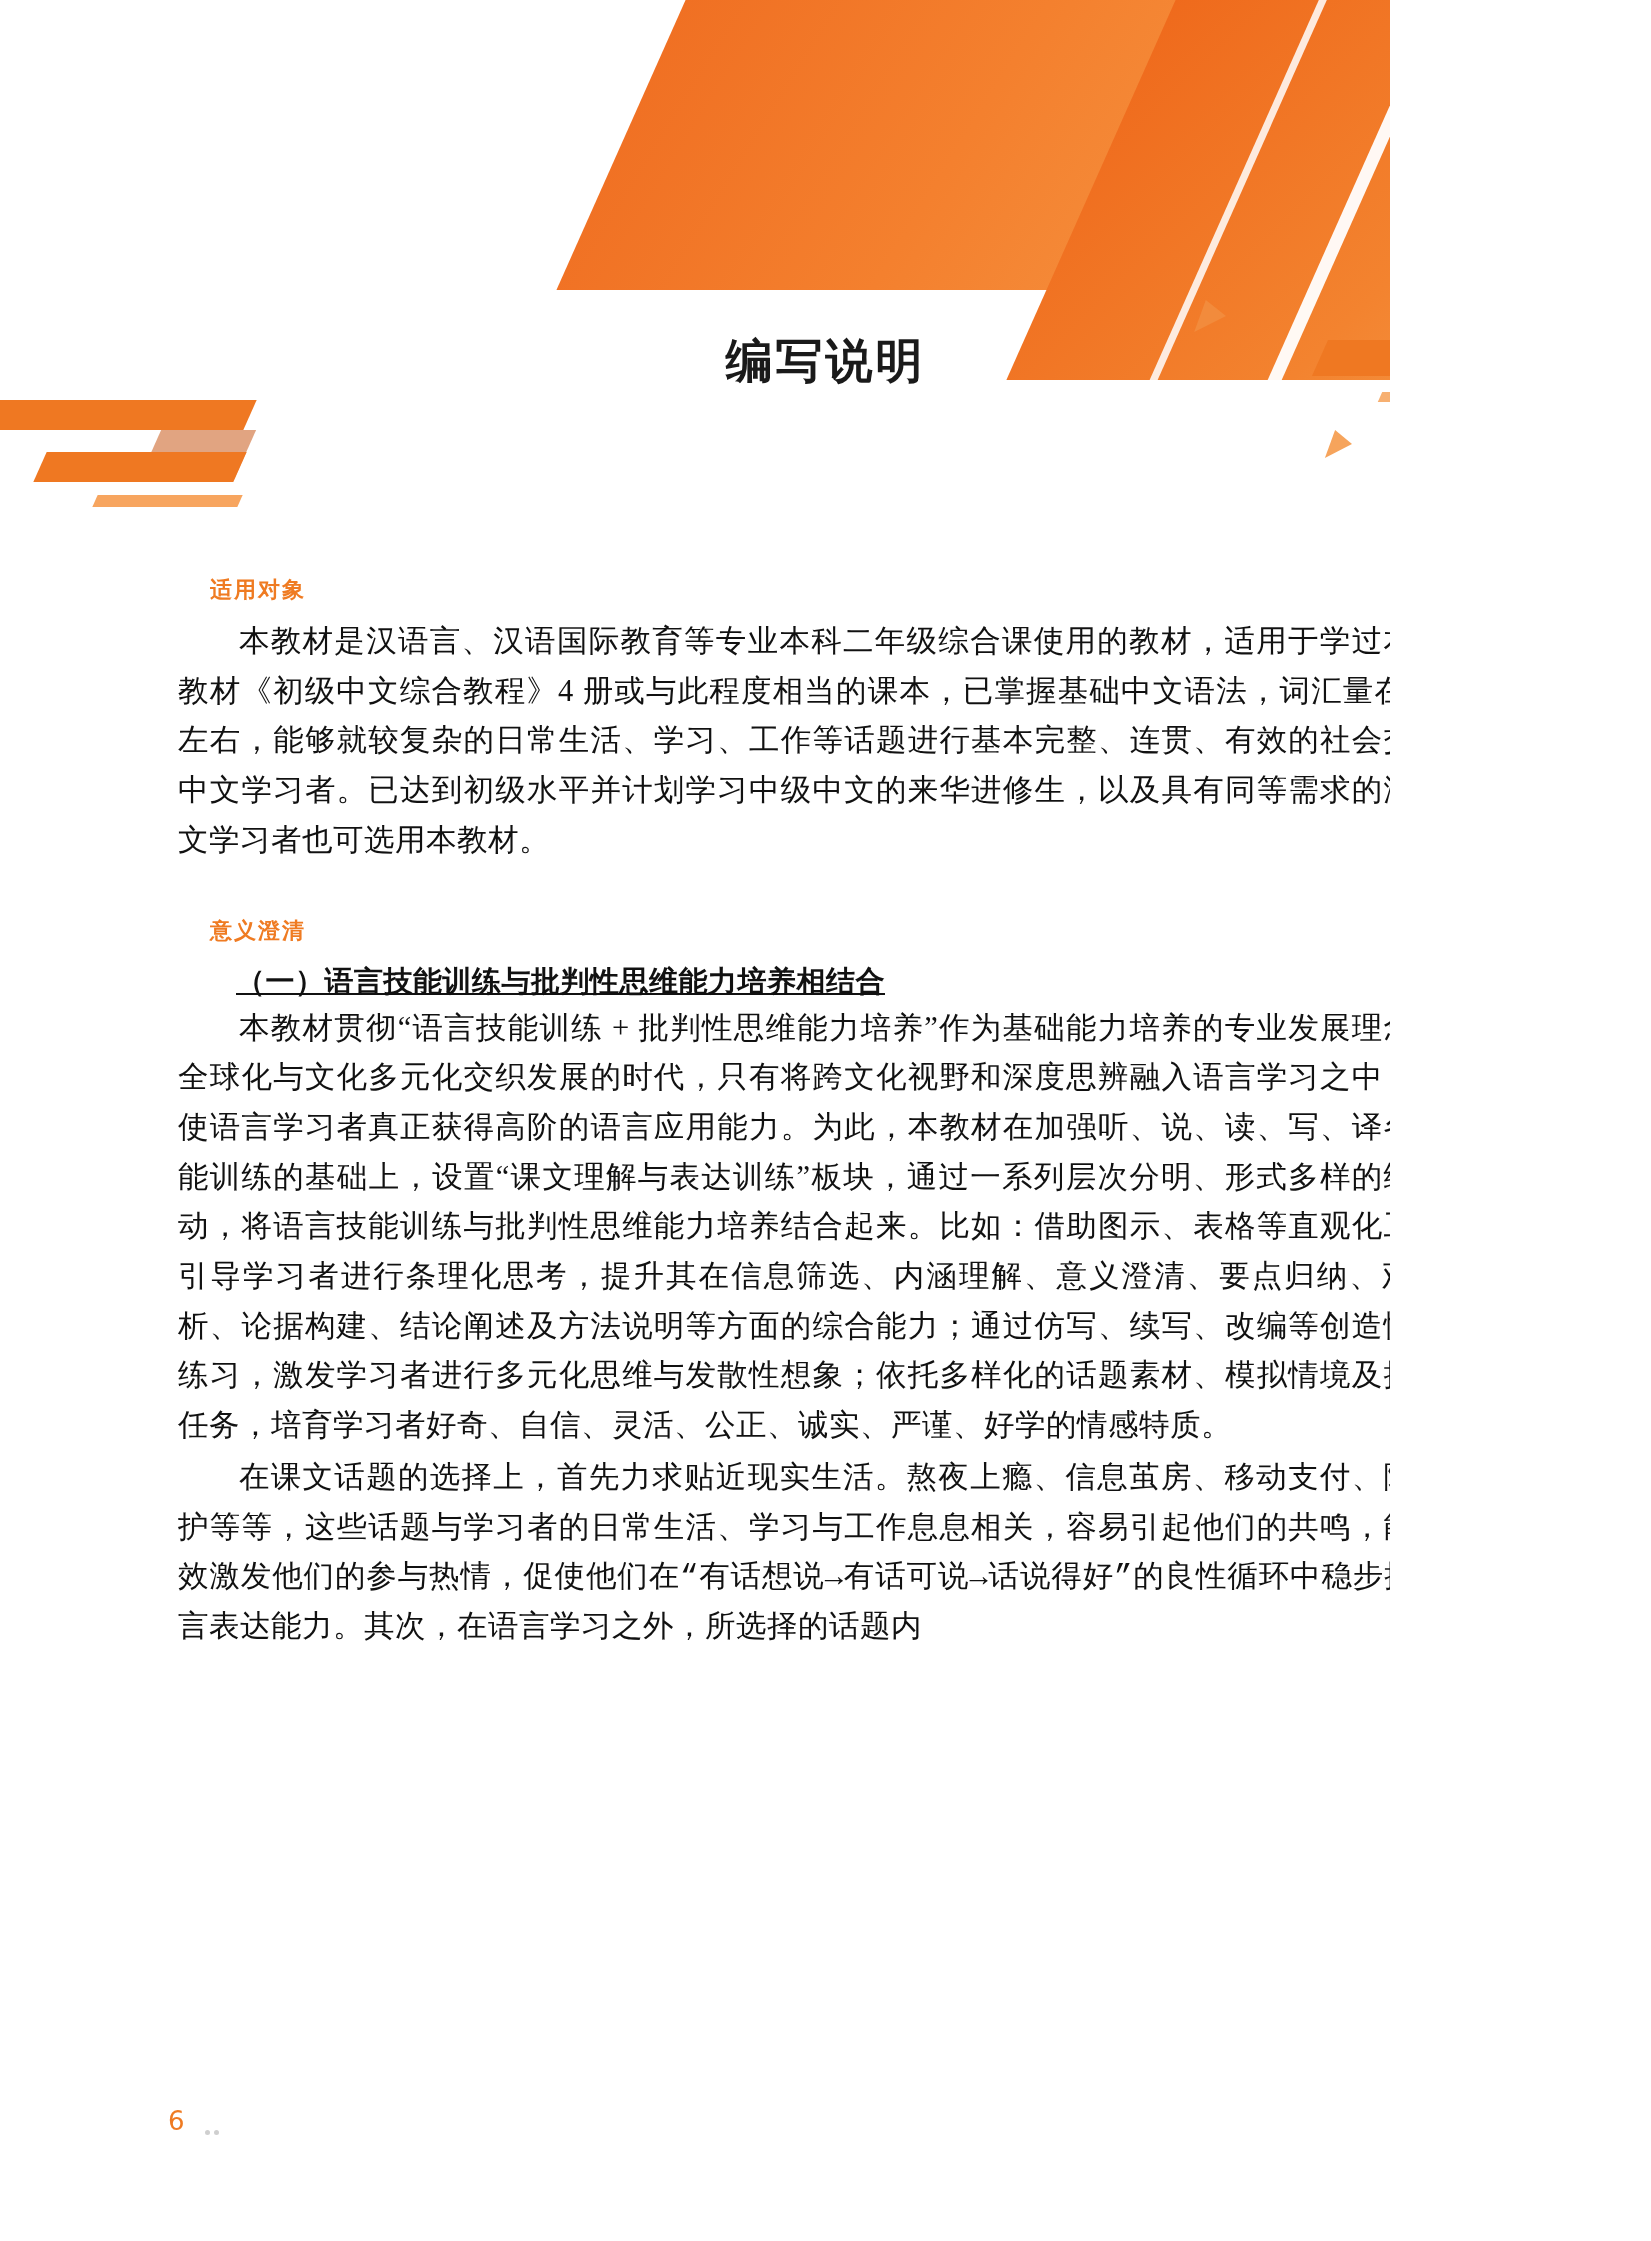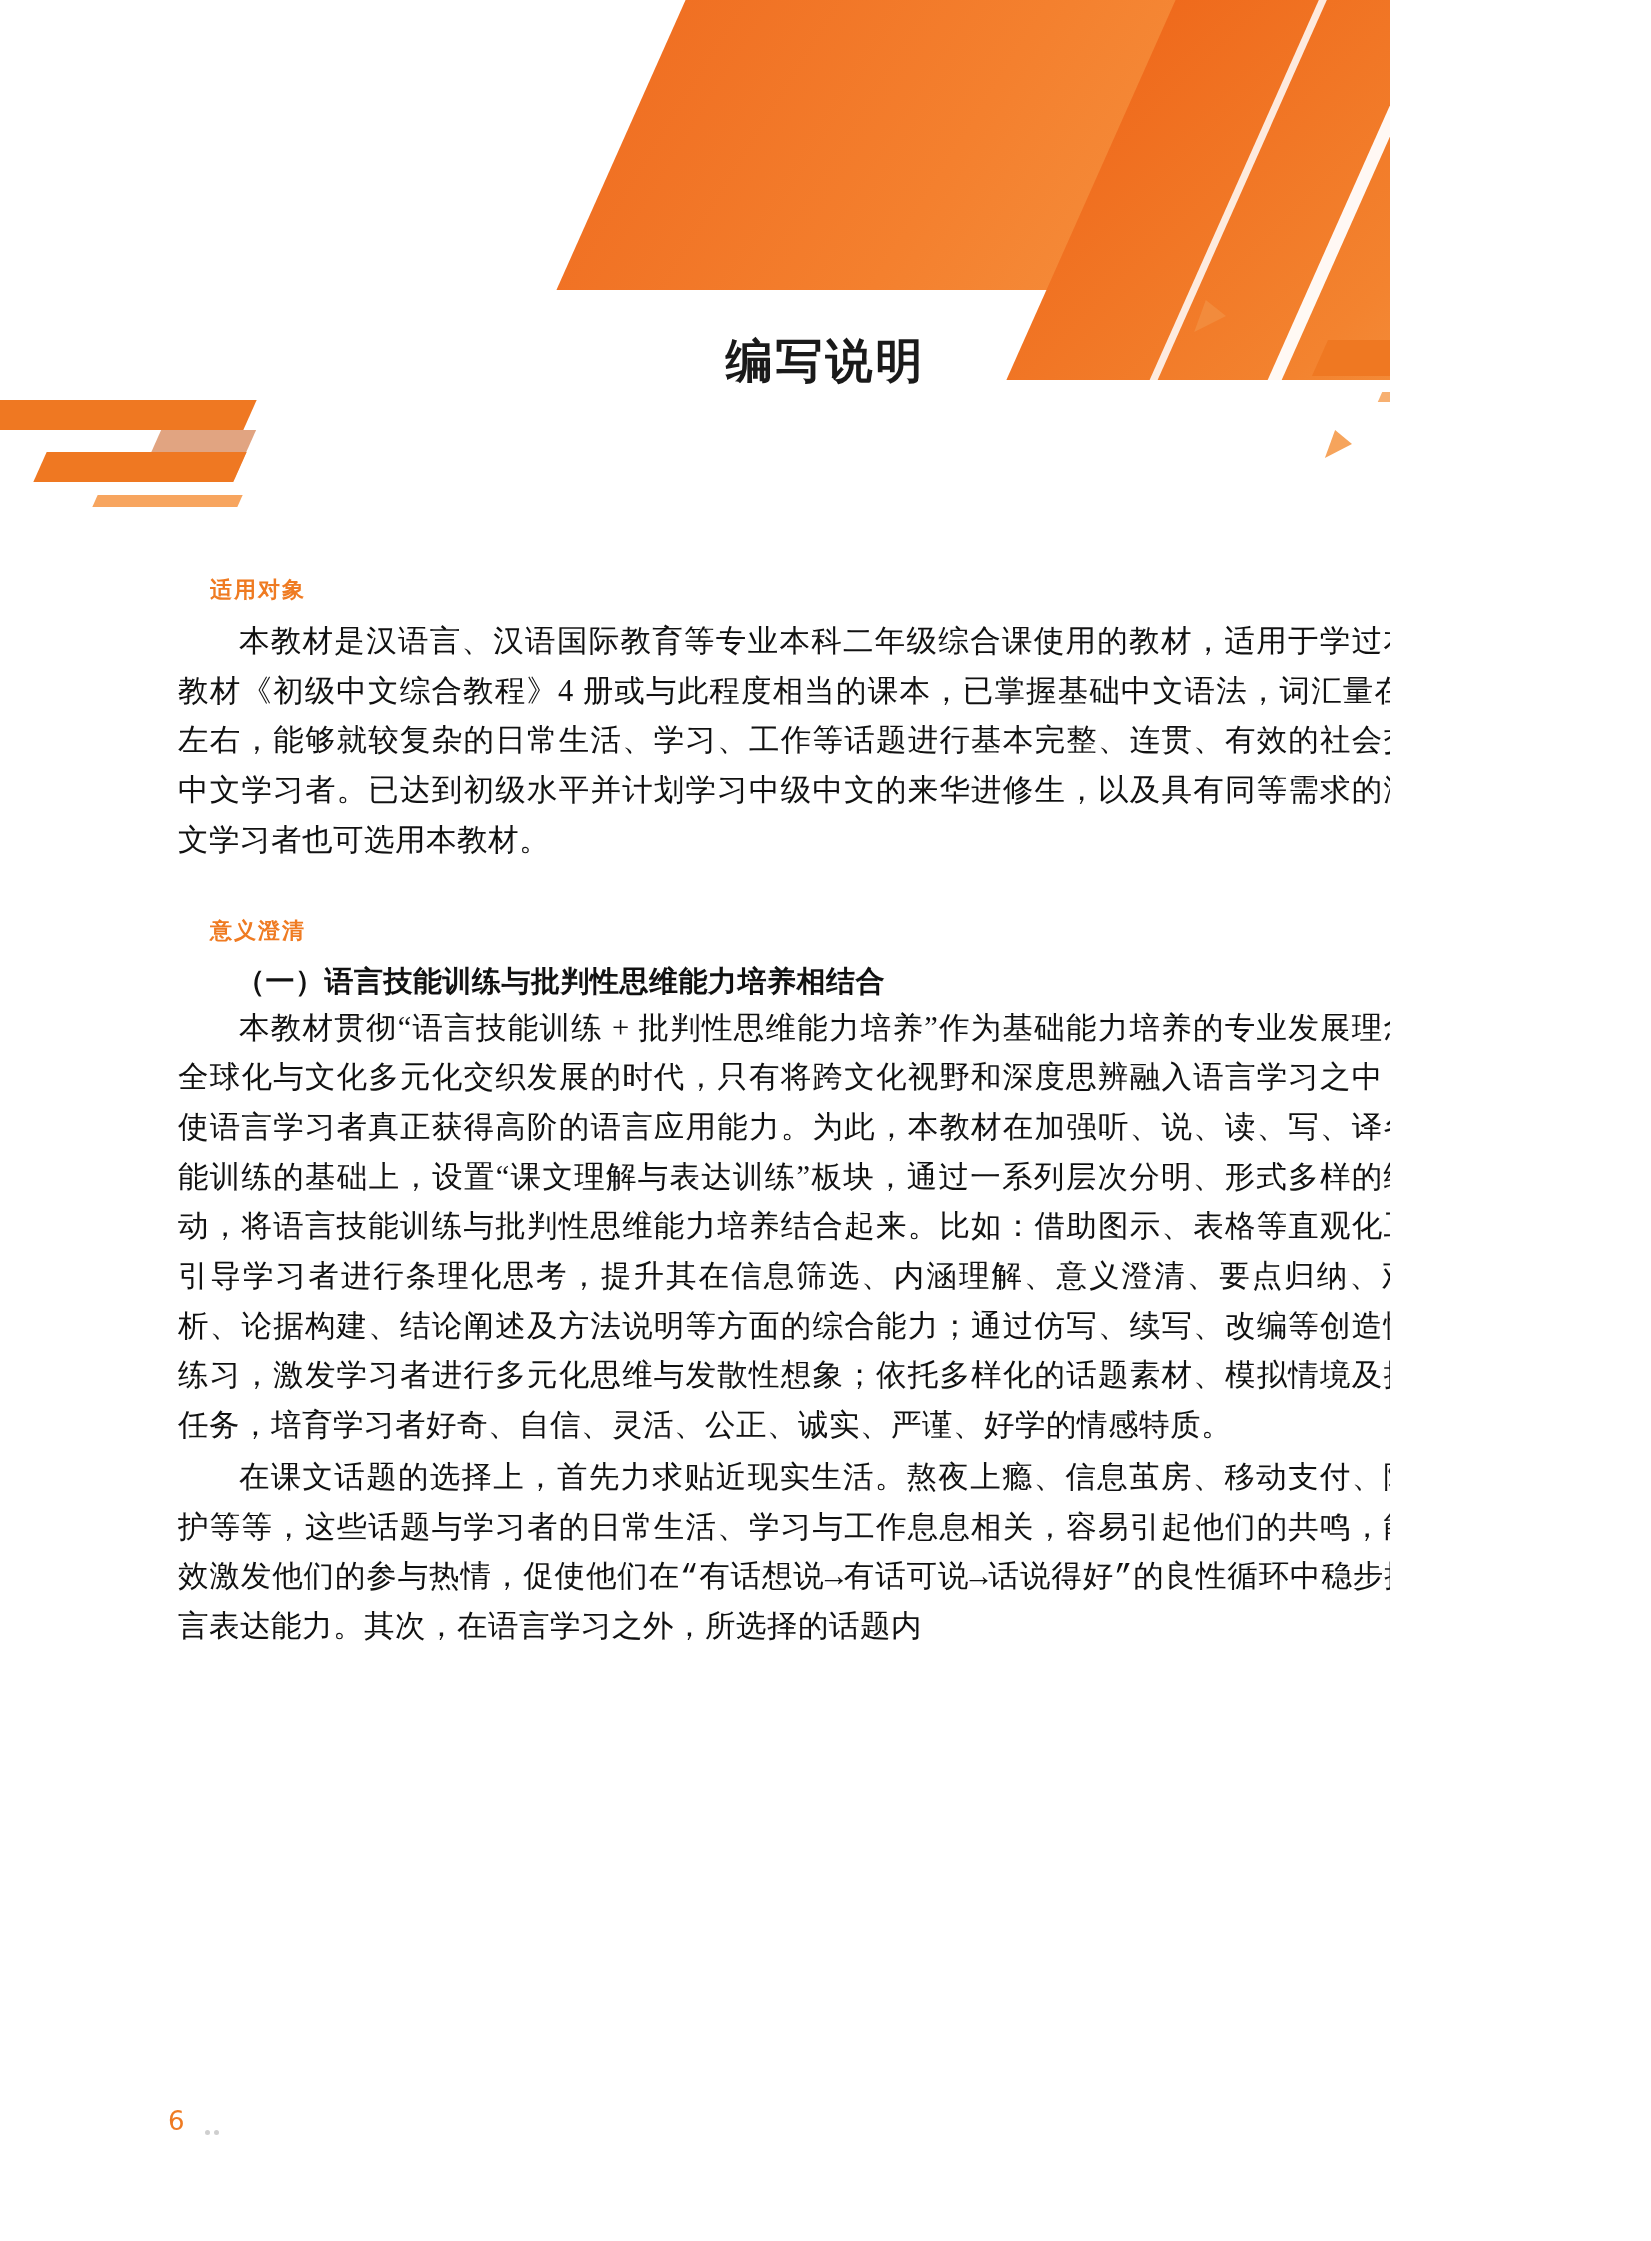--- a/index.html
+++ b/index.html
@@ -176,20 +176,21 @@
     font-family: Liberation Mono, monospace;
   }
   .sub-head {
     margin: 16px 0 2px 0;
     font-family: "DejaVu Sans", "Liberation Sans", sans-serif;
     font-weight: bold;
     font-size: 29px;
     color: #111111;
     text-indent: 2em;
     letter-spacing: .5px;
+    text-decoration: underline;
   }
   .sub-head.tight {
     margin-top: 18px;
   }
 
   
   .page-number {
     position: absolute;
     left: 168px;
     bottom: 105px;

